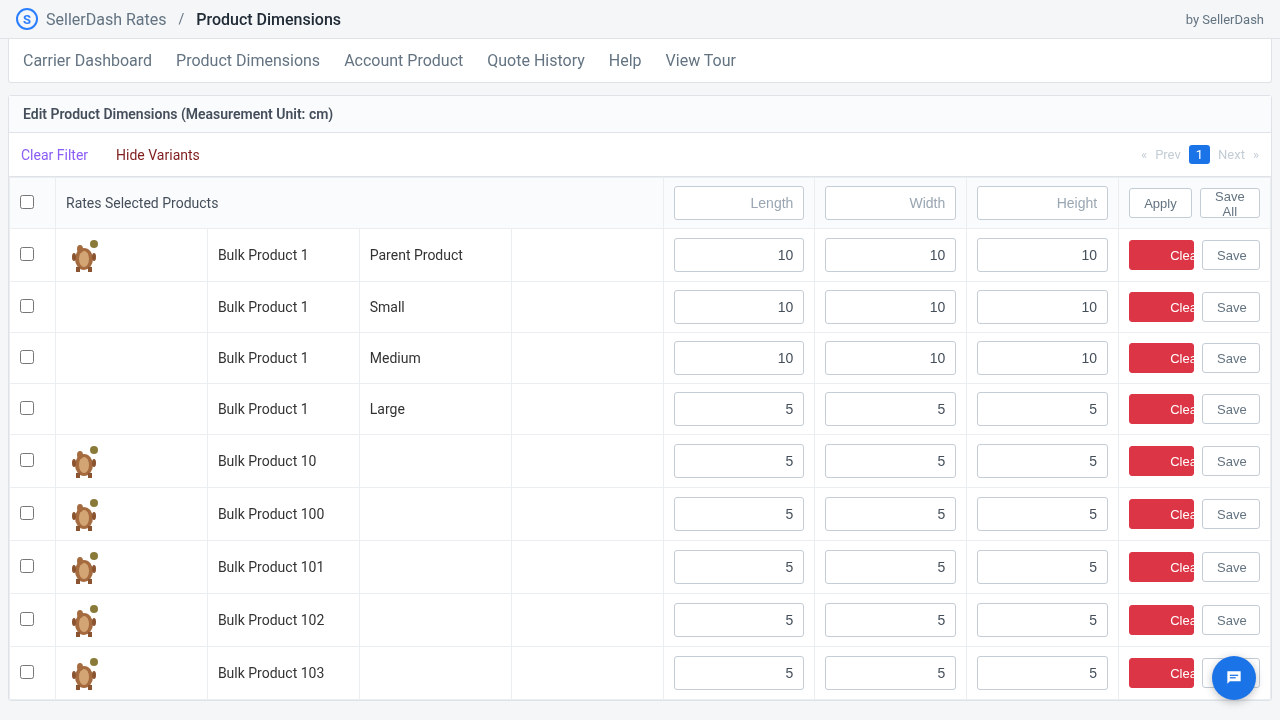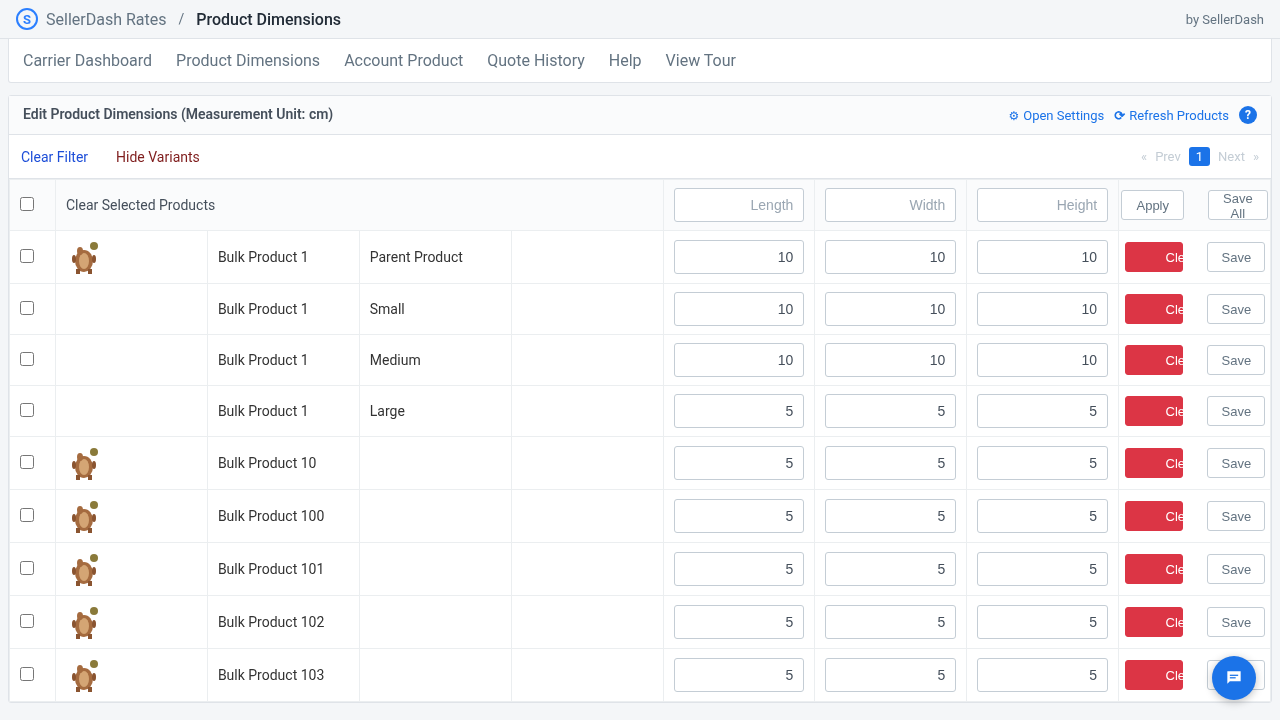--- a/index.html
+++ b/index.html
@@ -18,21 +18,21 @@
 .panel-header { display: flex; padding: 10px 14px; background: #fafbfc; border-bottom: 1px solid #dfe3e8; }
 .panel-title { font-weight: 600; color: #454f5b; font-size: 14px; }
 .panel-actions { margin-left: auto; display: flex; align-items: center; gap: 10px; }
 .link-action { color: #1b73e8; font-size: 13px; cursor: pointer; display: flex; align-items: center; gap: 4px; }
 .help-circle { width: 18px; height: 18px; border-radius: 50%; background: #1b73e8; color: #fff; display: flex; align-items: center; justify-content: center; font-size: 12px; font-weight: bold; cursor: pointer; }
 .toolbar { display: flex; align-items: center; padding: 12px; gap: 28px; border-bottom: 1px solid #dfe3e8; }
 .search-group { display: flex; align-items: center; }
 .search-icon-box { width: 30px; height: 34px; border: 1px solid #c4cdd5; border-right: none; border-radius: 3px 0 0 3px; background: #f9fafb; display: flex; align-items: center; justify-content: center; color: #637381; }
 .search-input { width: 420px; height: 34px; border: 1px solid #c4cdd5; border-radius: 0 3px 3px 0; padding: 0 10px; text-align: right; color: #637381; font-size: 14px; }
 .search-input::placeholder { color: #637381; text-align: right; }
-.clear-filter { color: #1d4ed8; cursor: pointer; font-size: 14px; }
+.clear-filter { color: #8b5cf6; cursor: pointer; font-size: 14px; }
 .hide-variants { color: #7f1d1d; cursor: pointer; font-size: 14px; }
 .pagination { margin-left: auto; display: flex; align-items: center; gap: 8px; font-size: 13px; }
 .pag-disabled { color: #c4cdd5; cursor: default; }
 .pag-page { background: #1b73e8; color: #fff; padding: 2px 7px; border-radius: 3px; cursor: pointer; }
 table.grid { width: 100%; border-collapse: collapse; table-layout: fixed; }
 .grid th, .grid td { border: 1px solid #ebeef0; padding: 8px 10px; text-align: left; vertical-align: middle; font-size: 14px; }
 .grid th { background: #fff; font-weight: 600; color: #212b36; }
 .col-check { width: 46px; text-align: center; }
 .col-image { width: 62px; }
 .col-title { width: 150px; }
@@ -40,21 +40,21 @@
 .col-sku { width: 54px; }
 .col-dim { width: 212px; }
 .col-actions { width: 142px; text-align: center; }
 .edit-row td { background: #fafbfc; }
 .edit-label { text-align: right; color: #454f5b; font-size: 14px; }
 .dim-input { width: 100%; height: 34px; border: 1px solid #c4cdd5; border-radius: 3px; padding: 0 10px; text-align: right; font-size: 14px; color: #454f5b; }
 .dim-input::placeholder { color: #9aa6b2; }
 .btn { height: 30px; padding: 0 14px; border-radius: 3px; font-size: 13px; cursor: pointer; border: 1px solid #c4cdd5; background: #fff; color: #637381; }
 .btn-clear { background: #dc3545; border-color: #dc3545; color: #fff; min-width: 58px; padding-left: 40px; }
 .btn-save { background: #fff; color: #637381; min-width: 58px; }
-.actions-cell { display: flex; gap: 24px; justify-content: center; }
+.actions-cell { display: flex; gap: 8px; justify-content: space-between; }
 .thumb { width: 36px; height: 36px; display:flex; align-items:center; justify-content:center; position: relative; }
 .thumb svg { width: 36px; height: 36px; }
 .chat-bubble { position: fixed; bottom: 20px; right: 24px; width: 44px; height: 44px; border-radius: 50%; background: #1b73e8; color: #fff; display: flex; align-items: center; justify-content: center; box-shadow: 0 2px 8px rgba(0,0,0,0.25); cursor: pointer; }
 input[type="checkbox"] { width: 14px; height: 14px; cursor: pointer; }
 .gear-icon::before { content: "⚙"; font-size: 12px; }
 .refresh-icon::before { content: "⟳"; font-size: 13px; font-weight: bold; }
 .search-mag::before { content: "🔍"; font-size: 11px; filter: grayscale(1); }
 </style>
 </head>
 <body>
@@ -76,50 +76,39 @@
   <a class="nav-link">Product Dimensions</a>
   <a class="nav-link">Account Product</a>
   <a class="nav-link">Quote History</a>
   <a class="nav-link">Help</a>
   <a class="nav-link">View Tour</a>
 </div>
 
 <div class="panel">
   <div class="panel-header">
     <div class="panel-title">Edit Product Dimensions (Measurement Unit: cm)</div>
-    <div class="panel-actions">
-      <span class="link-action">
-            <span class="gear-icon"></span>
-            <span>Open Settings</span>
-          </span>
-      <span class="link-action">
-            <span class="refresh-icon"></span>
-            <span>Refresh Products</span>
-          </span>
-      <span class="help-circle">?</span>
-    </div>
   </div>
 
   <div class="toolbar">
     <span class="clear-filter">Clear Filter</span>
     <span class="hide-variants">Hide Variants</span>
     <div class="pagination">
       <span class="pag-disabled">«</span>
       <span class="pag-disabled">Prev</span>
       <span class="pag-page">1</span>
       <span class="pag-disabled">Next</span>
       <span class="pag-disabled">»</span>
     </div>
   </div>
 
   <table class="grid">
     <thead>
       <tr class="edit-row">
         <td class="col-check"><input type="checkbox" style=""></td>
-        <td colspan="4" class="edit-label">Clear Selected Products</td>
+        <td colspan="4" class="edit-label">Rates Selected Products</td>
         <td><input class="dim-input" placeholder="Length" style=""></td>
         <td><input class="dim-input" placeholder="Width" style=""></td>
         <td><input class="dim-input" placeholder="Height" style=""></td>
         <td>
               <div class="actions-cell">
           <button class="btn">Apply</button>
           <button class="btn">Save All</button>
         </div>
             </td>
       </tr>

